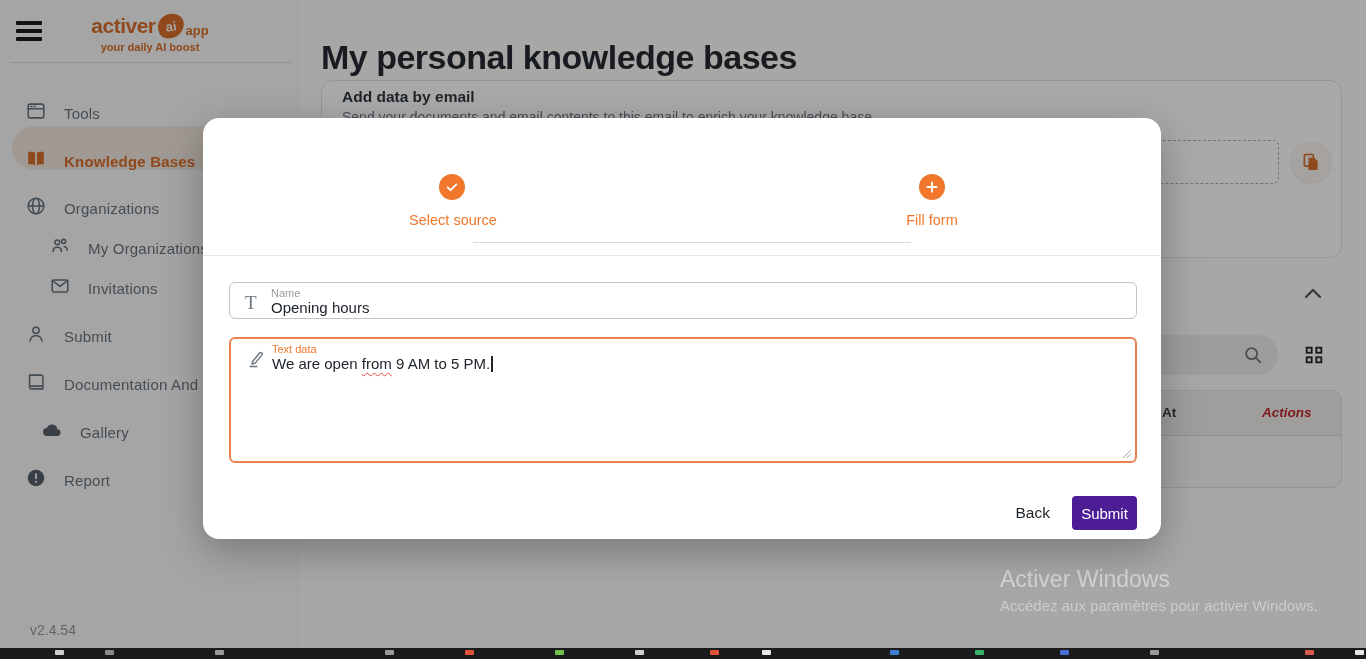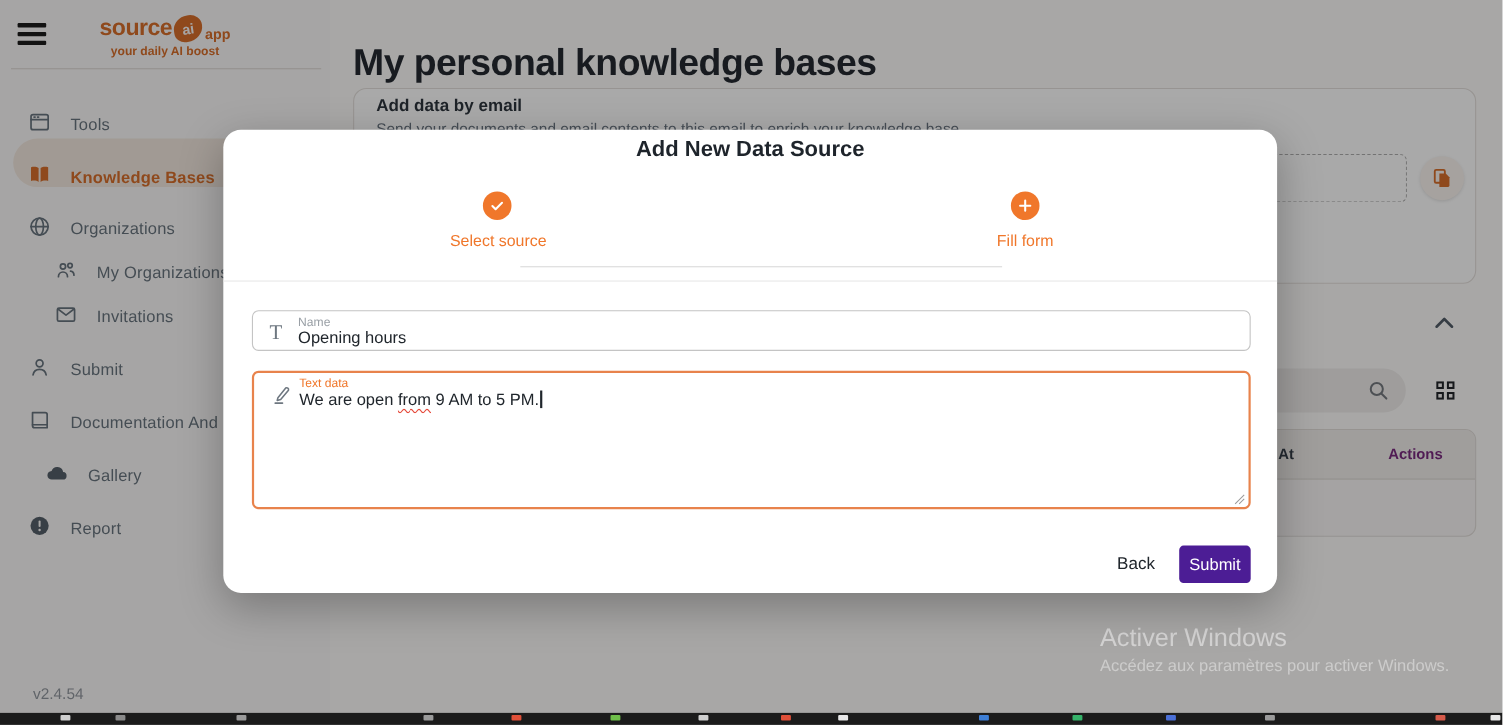--- a/index.html
+++ b/index.html
@@ -51,21 +51,21 @@
 
   .search-pill { position:absolute; left:1040px; top:335px; width:238px; height:40px; background:#EFECEA;
                  border-radius:20px; z-index:5; cursor:text; }
   .search-pill .sicon { position:absolute; right:14px; top:9px; }
   .grid-btn { position:absolute; left:1303px; top:344px; width:22px; height:22px; z-index:5; cursor:pointer; }
 
   .table-card { position:absolute; left:940px; top:390px; width:402px; height:98px; background:#F8F6F5;
                 border:1px solid #E0DBD7; border-radius:10px; z-index:5; overflow:hidden; }
   .table-head { height:45px; background:#F0EDEB; border-bottom:1px solid #DCD7D3; position:relative; }
   .th-at { position:absolute; left:221px; top:14px; font-size:13.5px; font-weight:600; color:#27313C; }
-  .th-actions { position:absolute; left:321px; top:14px; font-size:13.5px; font-weight:600; color:#701a75; }
+  .th-actions { position:absolute; left:321px; top:14px; font-size:13.5px; font-weight:600; color:#b91c1c;font-style:italic; }
 
   
   .overlay { position:absolute; left:0; top:0; width:1366px; height:648px; background:rgba(28,28,28,0.38); z-index:50; }
   .watermark { position:absolute; left:1000px; top:566px; z-index:60; pointer-events:none; }
   .wm1 { font-size:23px; color:rgba(255,255,255,0.50); font-weight:300; }
   .wm2 { margin-top:4px; font-size:15px; color:rgba(255,255,255,0.42); font-weight:300; }
   .taskbar { position:absolute; left:0; top:648px; width:1366px; height:11px; background:#1B1B1B; z-index:90; }
   .tb-sliver { position:absolute; top:2px; width:9px; height:5px; border-radius:1px; }
 
   
@@ -107,21 +107,21 @@
 <div id="app">
 
   <div class="sidebar">
     <div class="hamburger">
         <span></span>
         <span></span>
         <span></span>
       </div>
     <div class="logo">
       <div class="logo-line">
-        <span class="logo-brand">source</span>
+        <span class="logo-brand">activer</span>
         <span class="logo-blob">ai</span>
         <span class="logo-suffix">app</span>
       </div>
       <div class="logo-tagline">your daily AI boost</div>
     </div>
     <div class="sidebar-divider"></div>
 
     <div class="nav">
       <div class="nav-item" style="top:2px;">
         <svg class="nicon stroke-ic" viewBox="0 0 24 24">
@@ -261,21 +261,20 @@
       <div class="tb-sliver" style="left: 762px; background: rgb(232, 232, 232);"></div>
       <div class="tb-sliver" style="left: 890px; background: rgb(62, 127, 214);"></div>
       <div class="tb-sliver" style="left: 975px; background: rgb(53, 179, 106);"></div>
       <div class="tb-sliver" style="left: 1060px; background: rgb(74, 111, 214);"></div>
       <div class="tb-sliver" style="left: 1150px; background: rgb(154, 154, 154);"></div>
       <div class="tb-sliver" style="left: 1305px; background: rgb(214, 90, 74);"></div>
       <div class="tb-sliver" style="left: 1355px; background: rgb(232, 232, 232);"></div>
     </div>
 
   <div class="modal">
-    <div class="modal-title">Add New Data Source</div>
 
     <div class="stepper">
       <div class="step-circle" style="left:236px;">
         <svg width="14" height="14" viewBox="0 0 24 24">
             <path d="M4.5 12.5l5 5 10-10" fill="none" stroke="#fff" stroke-width="3.2" stroke-linecap="round" stroke-linejoin="round"></path>
           </svg>
       </div>
       <div class="step-connector"></div>
       <div class="step-circle" style="left:716px;">
         <svg width="14" height="14" viewBox="0 0 24 24">

